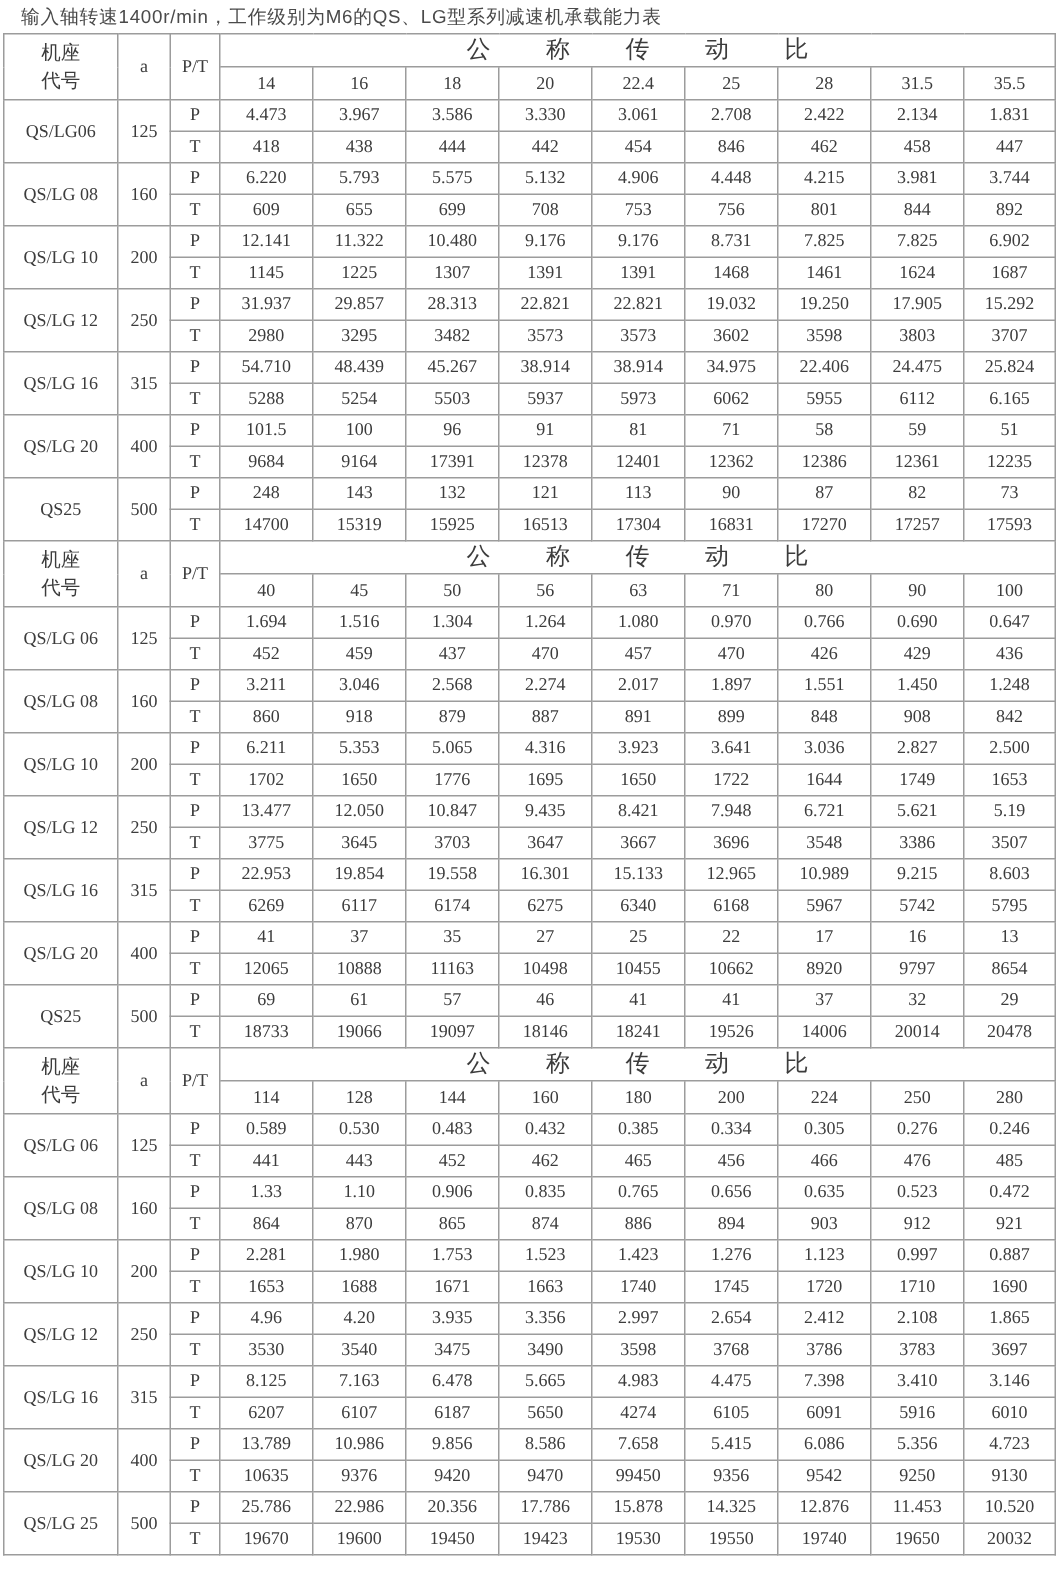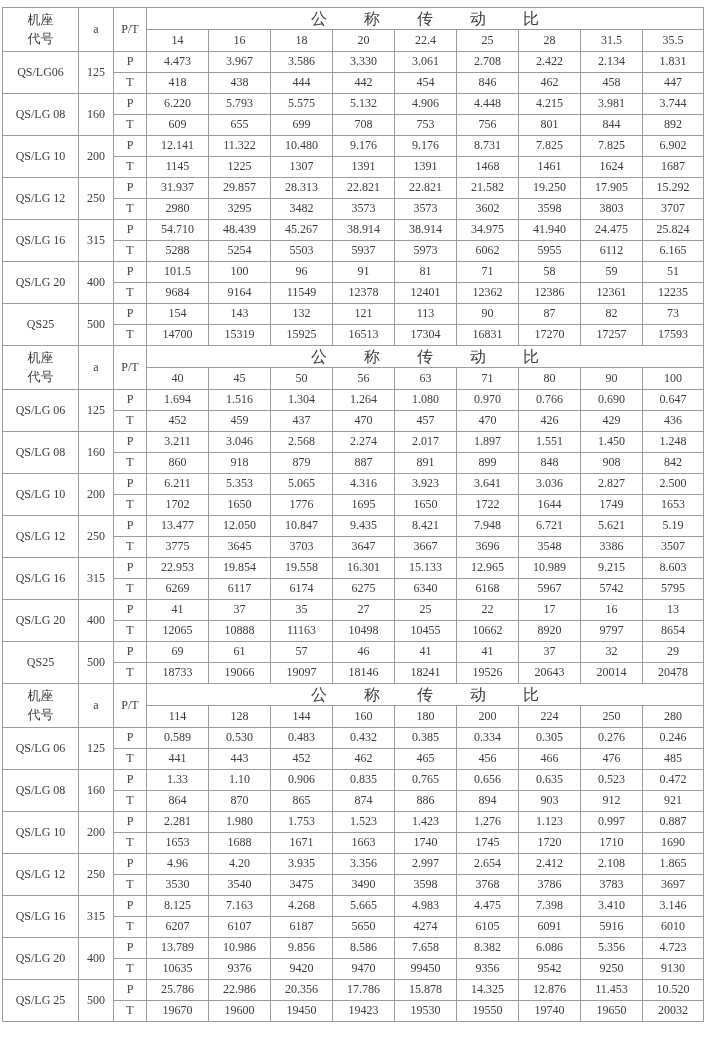--- a/index.html
+++ b/index.html
@@ -63,20 +63,21 @@
     height: 21px;
   }
   table.spec tr.ratio-row td {
     height: 21px;
   }
 </style>
 </head>
 <body>
 
 <div class="titles">
+  <div class="title-line">输入轴转速1400r/min，工作级别为M6的QS、LG型系列减速机承载能力表</div>
 </div>
 
 <table class="spec">
   <colgroup>
     <col style="width:76px">
     <col style="width:35px">
     <col style="width:33px">
     <col style="width:62px">
       <col style="width:62px">
       <col style="width:62px">
@@ -186,21 +187,21 @@
       </tr>
       <tr>
         <td rowspan="2">QS/LG 12</td>
         <td rowspan="2">250</td>
         <td>P</td>
         <td>31.937</td>
         <td>29.857</td>
         <td>28.313</td>
         <td>22.821</td>
         <td>22.821</td>
-        <td>21.582</td>
+        <td>19.032</td>
         <td>19.250</td>
         <td>17.905</td>
         <td>15.292</td>
       </tr>
       <tr>
         <td>T</td>
         <td>2980</td>
         <td>3295</td>
         <td>3482</td>
         <td>3573</td>
@@ -213,21 +214,21 @@
       <tr>
         <td rowspan="2">QS/LG 16</td>
         <td rowspan="2">315</td>
         <td>P</td>
         <td>54.710</td>
         <td>48.439</td>
         <td>45.267</td>
         <td>38.914</td>
         <td>38.914</td>
         <td>34.975</td>
-        <td>41.940</td>
+        <td>22.406</td>
         <td>24.475</td>
         <td>25.824</td>
       </tr>
       <tr>
         <td>T</td>
         <td>5288</td>
         <td>5254</td>
         <td>5503</td>
         <td>5937</td>
         <td>5973</td>
@@ -247,33 +248,33 @@
         <td>81</td>
         <td>71</td>
         <td>58</td>
         <td>59</td>
         <td>51</td>
       </tr>
       <tr>
         <td>T</td>
         <td>9684</td>
         <td>9164</td>
-        <td>11549</td>
+        <td>17391</td>
         <td>12378</td>
         <td>12401</td>
         <td>12362</td>
         <td>12386</td>
         <td>12361</td>
         <td>12235</td>
       </tr>
       <tr>
         <td rowspan="2">QS25</td>
         <td rowspan="2">500</td>
         <td>P</td>
-        <td>154</td>
+        <td>248</td>
         <td>143</td>
         <td>132</td>
         <td>121</td>
         <td>113</td>
         <td>90</td>
         <td>87</td>
         <td>82</td>
         <td>73</td>
       </tr>
       <tr>
@@ -477,21 +478,21 @@
         <td>29</td>
       </tr>
       <tr>
         <td>T</td>
         <td>18733</td>
         <td>19066</td>
         <td>19097</td>
         <td>18146</td>
         <td>18241</td>
         <td>19526</td>
-        <td>20643</td>
+        <td>14006</td>
         <td>20014</td>
         <td>20478</td>
       </tr>
       <tr class="ratio-row">
         <td rowspan="2" class="zh prewrap">机座
 代号</td>
         <td rowspan="2">a</td>
         <td rowspan="2">P/T</td>
         <td colspan="9" class="ratio-banner zh">公称传动比</td>
       </tr>
@@ -609,21 +610,21 @@
         <td>3786</td>
         <td>3783</td>
         <td>3697</td>
       </tr>
       <tr>
         <td rowspan="2">QS/LG 16</td>
         <td rowspan="2">315</td>
         <td>P</td>
         <td>8.125</td>
         <td>7.163</td>
-        <td>4.268</td>
+        <td>6.478</td>
         <td>5.665</td>
         <td>4.983</td>
         <td>4.475</td>
         <td>7.398</td>
         <td>3.410</td>
         <td>3.146</td>
       </tr>
       <tr>
         <td>T</td>
         <td>6207</td>
@@ -638,21 +639,21 @@
       </tr>
       <tr>
         <td rowspan="2">QS/LG 20</td>
         <td rowspan="2">400</td>
         <td>P</td>
         <td>13.789</td>
         <td>10.986</td>
         <td>9.856</td>
         <td>8.586</td>
         <td>7.658</td>
-        <td>8.382</td>
+        <td>5.415</td>
         <td>6.086</td>
         <td>5.356</td>
         <td>4.723</td>
       </tr>
       <tr>
         <td>T</td>
         <td>10635</td>
         <td>9376</td>
         <td>9420</td>
         <td>9470</td>

